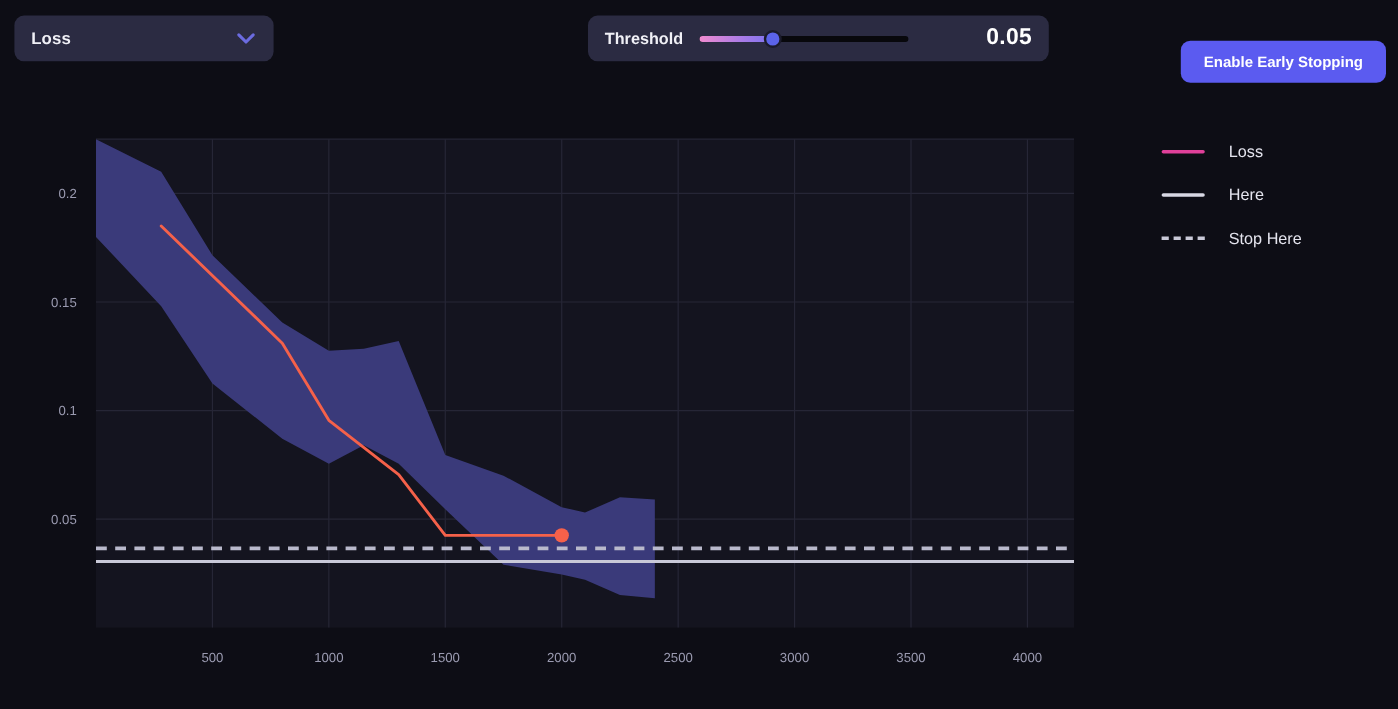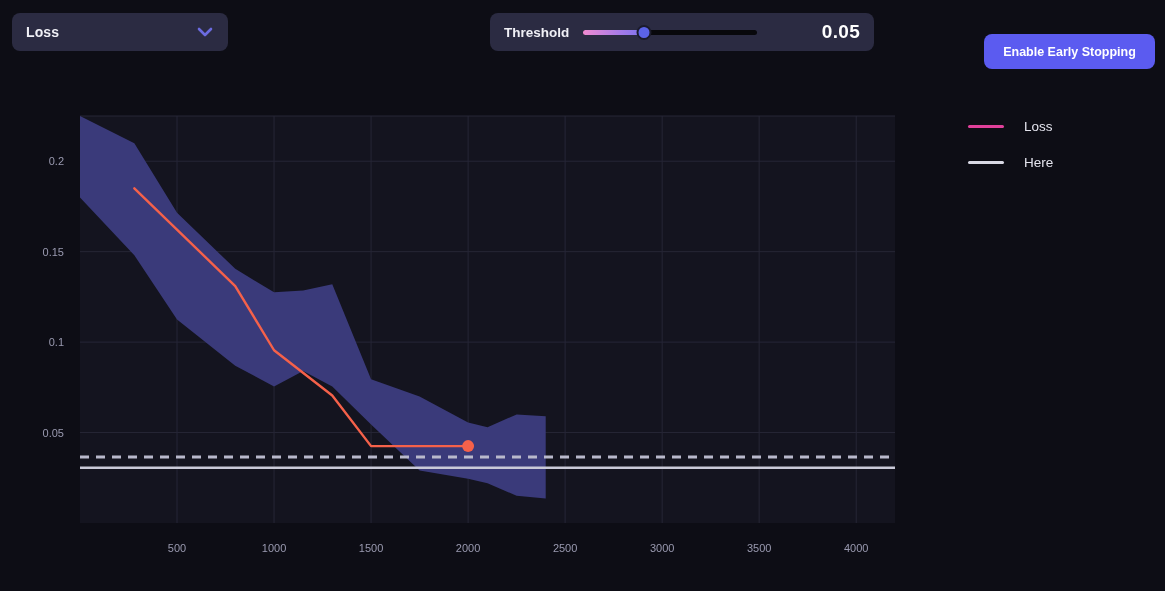--- a/index.html
+++ b/index.html
@@ -243,13 +243,19 @@
         <span class="k-line" style="background: rgb(224, 64, 154);"></span>
       </span>
       <span class="legend-label">Loss</span>
     </div>
     <div class="legend-row">
       <span class="legend-key">
         <span class="k-line" style="background: rgb(216, 216, 228);"></span>
       </span>
       <span class="legend-label">Here</span>
     </div>
+    <div class="legend-row">
+      <span class="legend-key">
+        <span class="k-dash" style="border-top-color: rgb(201, 201, 216);"></span>
+      </span>
+      <span class="legend-label">Stop Here</span>
+    </div>
   </div>
 
 </body></html>

